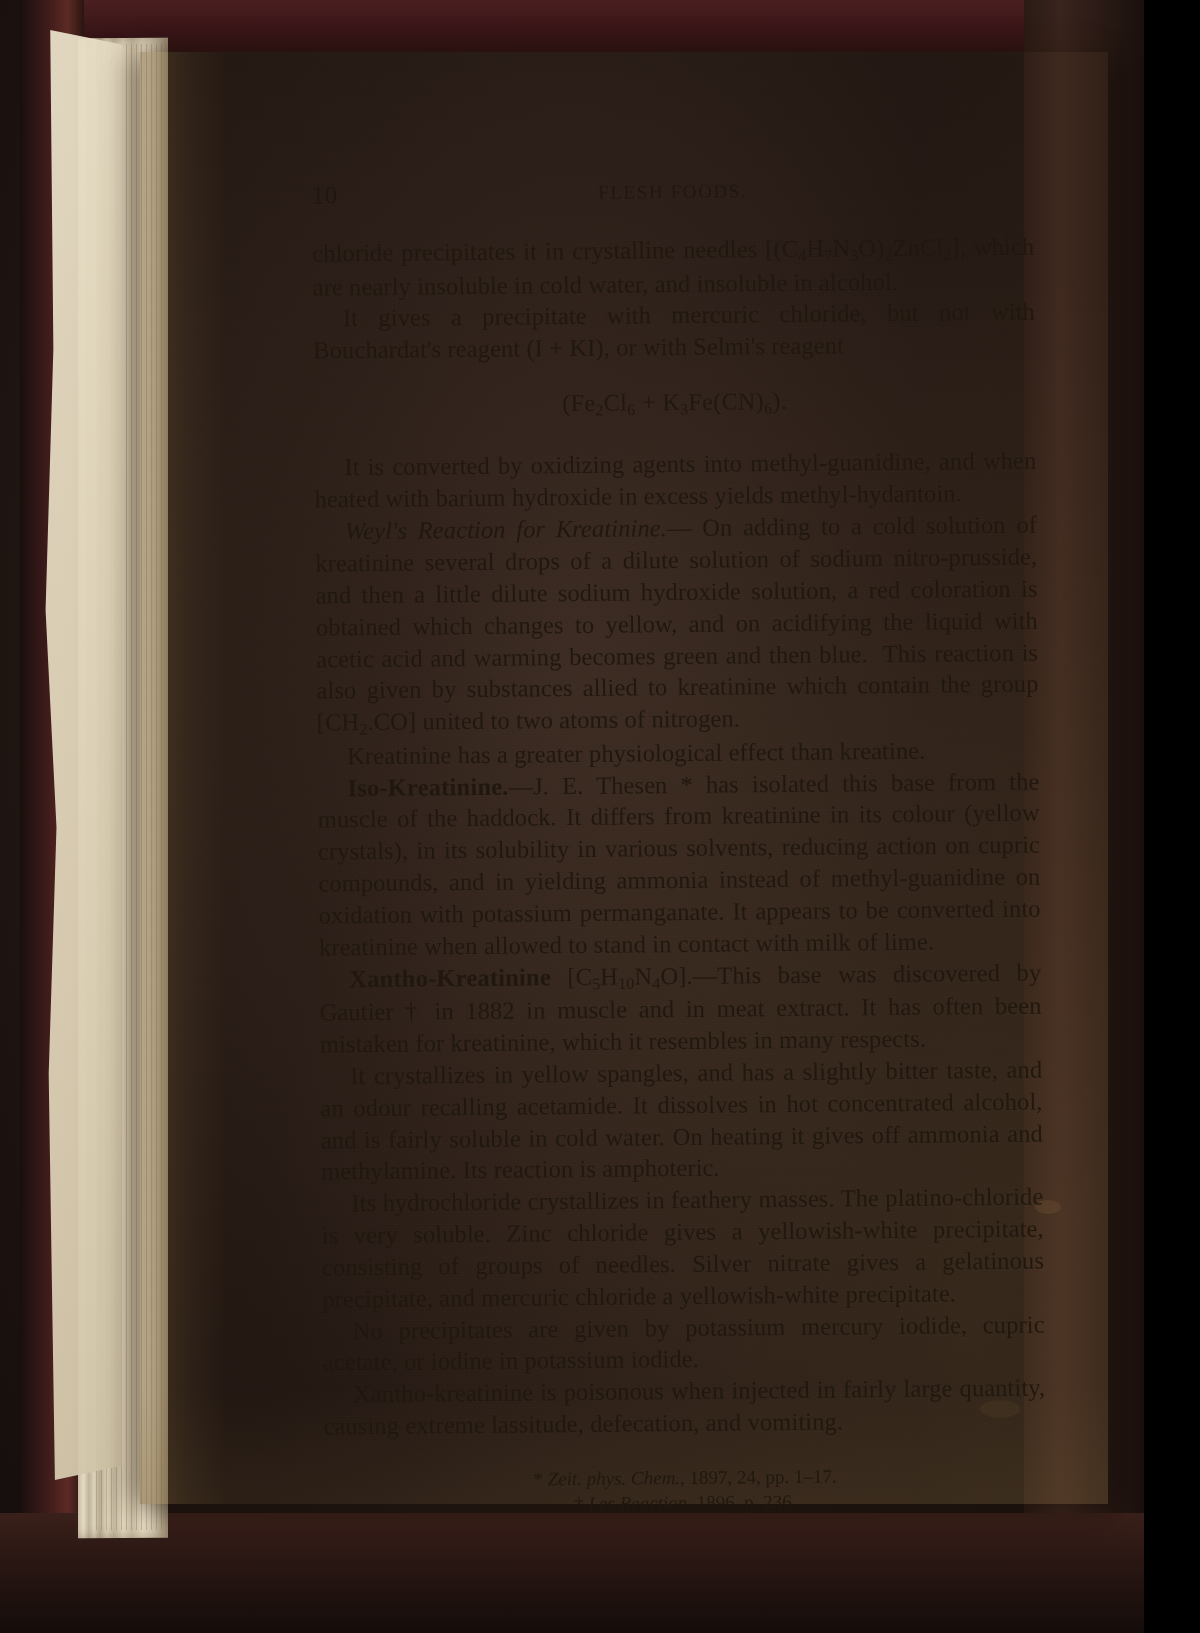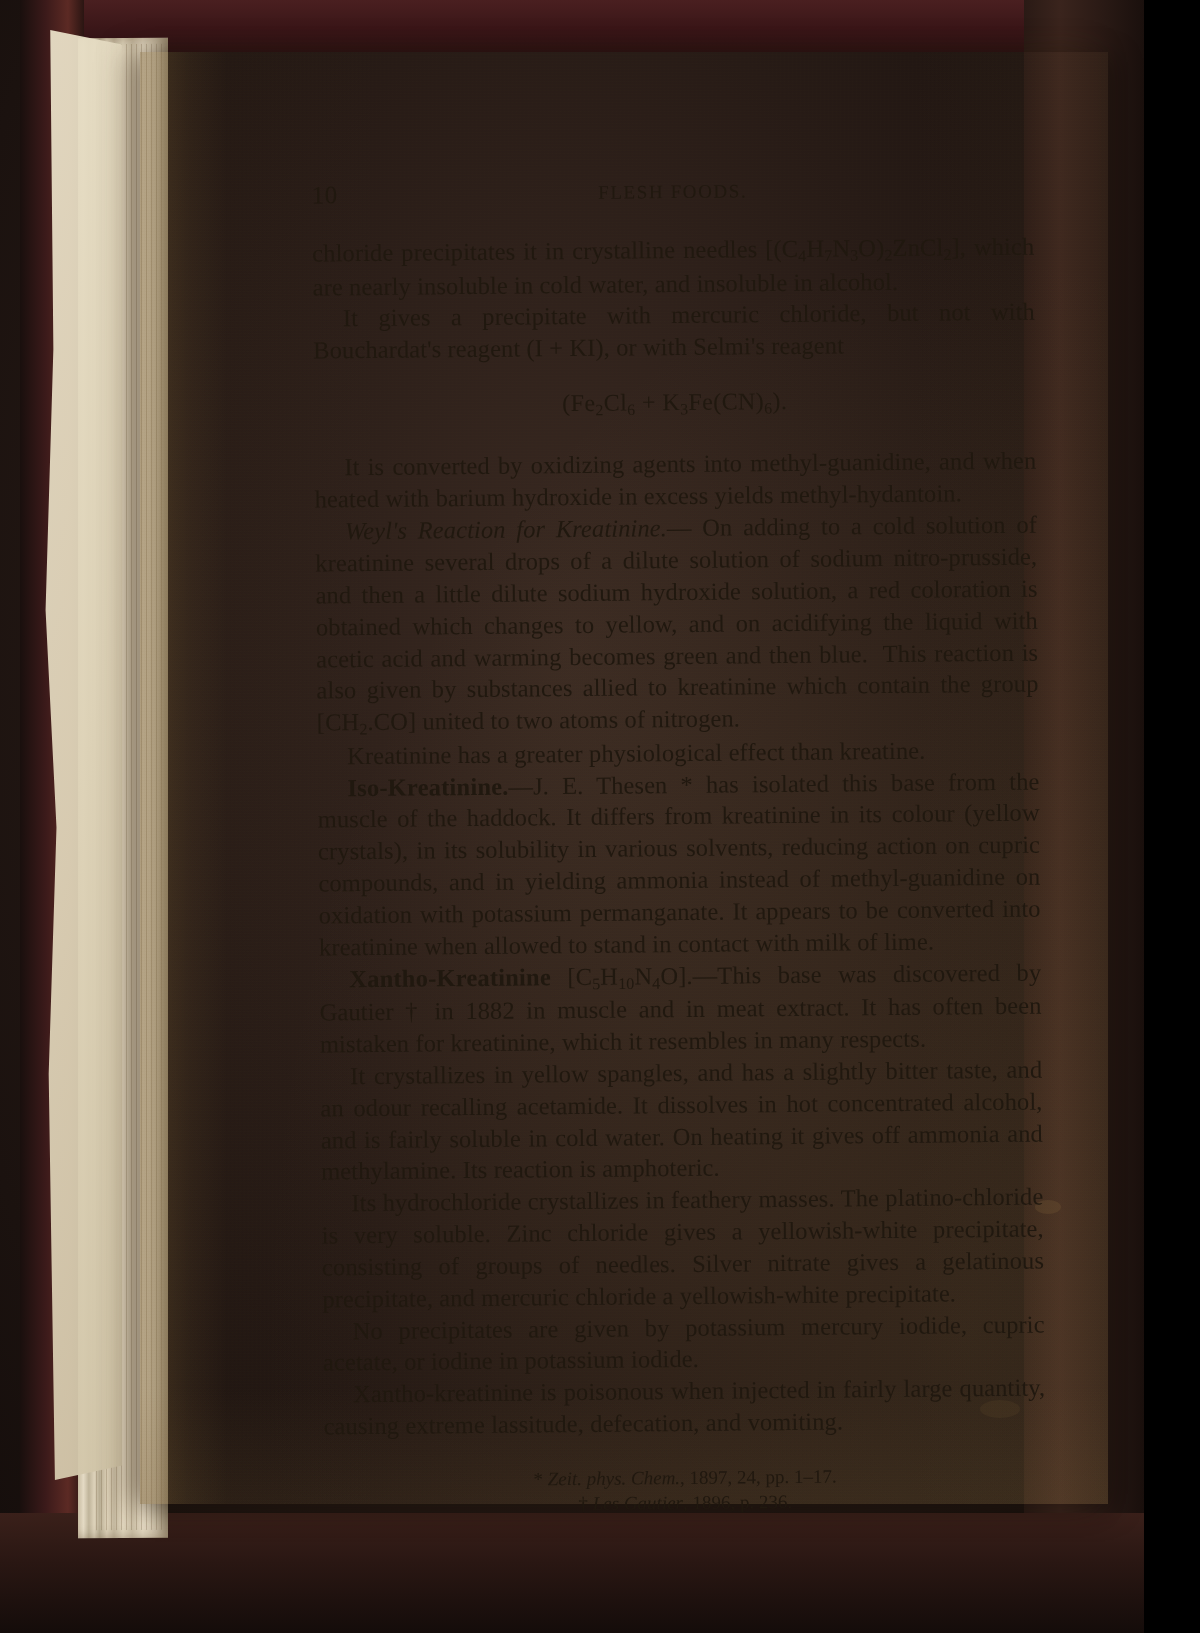--- a/index.html
+++ b/index.html
@@ -237,18 +237,18 @@
 
     <p class="indent">Xantho-kreatinine is poisonous when injected in fairly large quantity, causing extreme lassitude, defecation, and vomiting.</p>
 
     <div class="footnotes">
       <div>
         <span>*</span>
         <em class="ital">Zeit. phys. Chem.</em><span>, 1897, 24, pp. 1–17.</span>
       </div>
       <div>
         <span>†</span>
-        <em class="ital">Les Gautier</em><span>, 1896, p. 236.</span>
+        <em class="ital">Les Reaction</em><span>, 1896, p. 236.</span>
       </div>
     </div>
 
   </div>
 </div>
 
 </body></html>

